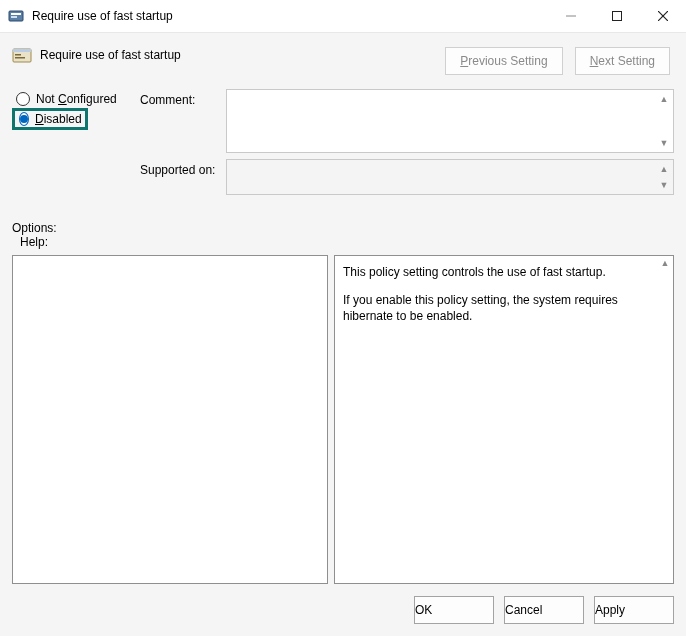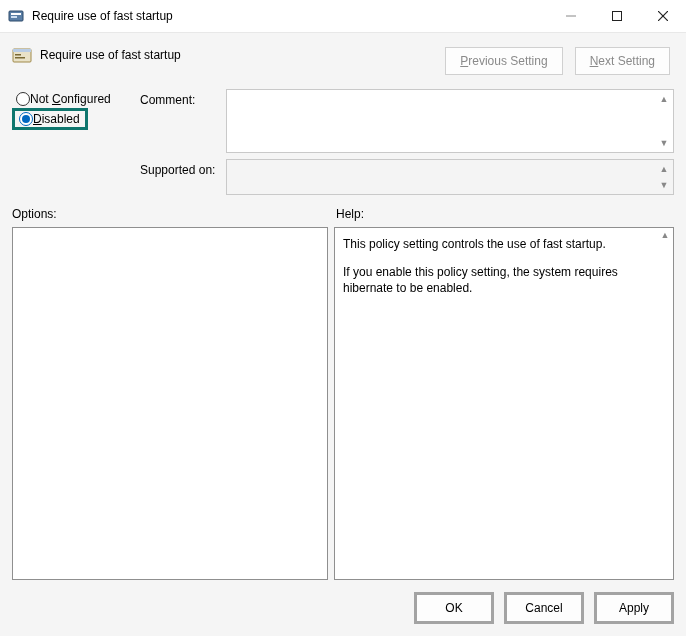--- a/index.html
+++ b/index.html
@@ -73,20 +73,21 @@
     .top-grid {
       display: grid;
       grid-template-columns: 122px 80px 1fr;
       column-gap: 6px;
       row-gap: 6px;
       padding: 4px 2px 6px 2px;
     }
     .radios { grid-column: 1; grid-row: 1 / span 3; }
     .radio-item {
       display: flex; align-items: flex-start;
+      gap: 6px;
       padding: 3px 4px;
       font-size: 12px;
     }
     .radio-outer {
       width: 14px; height: 14px; border: 1px solid #333; border-radius: 50%;
       display: inline-flex; align-items: center; justify-content: center;
       background: #fff;
     }
     .radio-item.selected .radio-outer { border-color: #0067c0; }
     .radio-inner { width: 8px; height: 8px; border-radius: 50%; background: #0067c0; display: none; }
@@ -112,21 +113,23 @@
     .scroll-up, .scroll-down {
       position: absolute; right: 2px; width: 14px; height: 14px;
       display: flex; align-items: center; justify-content: center;
       color: #888;
     }
     .scroll-up { top: 2px; }
     .scroll-down { bottom: 2px; }
     
     .labels-row {
       display: flex;
+      margin-top: 14px;
       padding: 0 2px;
+      flex-direction: column;
     }
     .labels-row .left { width: 316px; }
     .labels-row .right { flex: 1; padding-left: 8px; }
     .panes {
       display: flex;
       gap: 6px;
       margin-top: 6px;
       flex: 1;
       min-height: 0;
       padding: 0 2px;
@@ -150,24 +153,24 @@
     .help-text p { margin-bottom: 12px; }
     
     .footer {
       display: flex;
       justify-content: flex-end;
       gap: 10px;
       padding: 12px 2px 2px 2px;
     }
     .btn {
       background: #fdfdfd;
-      border: 3px solid #a3a3a3;
+      border: 1px solid #a3a3a3;
       padding: 6px 0;
       width: 80px;
-      text-align: center;
+      text-align: left;
       font-size: 12px;
       font-family: inherit;
       cursor: default;
     }
     .tri { font-size: 9px; line-height: 1; }
   </style>
 </head>
 <body>
 
 <div class="titlebar">

